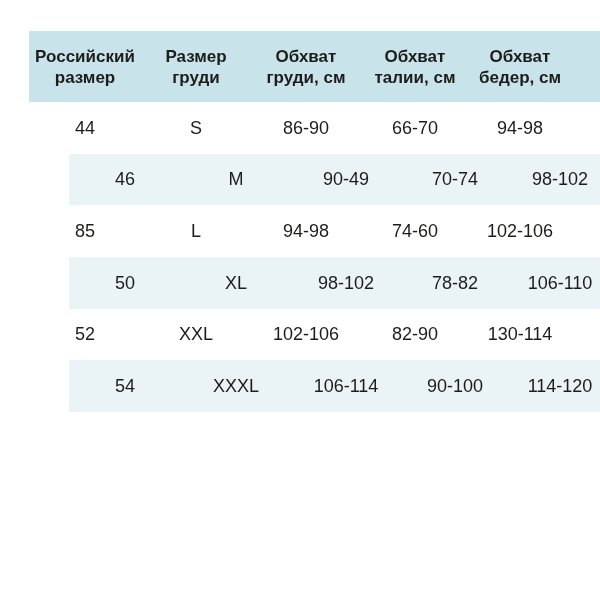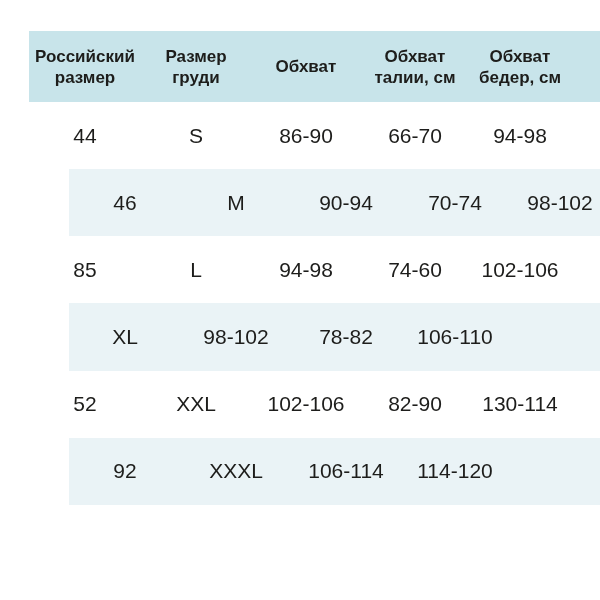--- a/index.html
+++ b/index.html
@@ -16,21 +16,21 @@
     width: 600px;
     height: 600px;
     background: #ffffff;
     overflow: hidden;
   }
   .size-table {
     position: absolute;
     left: 29px;
     top: 31px;
     width: 542px;
-    height: 474px;
+    height: 381px;
     display: grid;
     grid-template-rows: 71px repeat(6, 1fr);
     color: var(--text-color, #1d1d1b);
   }
   .thead, .tr {
     display: grid;
     grid-template-columns: 112px 110px 110px 108px 102px;
   }
   .thead {
     background: var(--header-bg, #c8e4ea);
@@ -43,21 +43,21 @@
     margin-left: 40px;
   }
   .th, .td {
     display: flex;
     flex-direction: column;
     align-items: center;
     justify-content: center;
     text-align: center;
   }
   .td {
-    font-size: 21px;
+    font-size: 18px;
     line-height: 24px;
   }
   .th span { display: block; }
 </style>
 </head>
 <body style="background: rgb(255, 255, 255);">
 
 <div class="page">
   <div class="size-table">
 
@@ -65,20 +65,21 @@
       <div class="th">
         <span>Российский</span>
         <span>размер</span>
       </div>
       <div class="th">
         <span>Размер</span>
         <span>груди</span>
       </div>
       <div class="th">
         <span>Обхват</span>
+        <span>груди, см</span>
       </div>
       <div class="th">
         <span>Обхват</span>
         <span>талии, см</span>
       </div>
       <div class="th">
         <span>Обхват</span>
         <span>бедер, см</span>
       </div>
     </div>
@@ -87,49 +88,51 @@
       <div class="td">44</div>
       <div class="td">S</div>
       <div class="td">86-90</div>
       <div class="td">66-70</div>
       <div class="td">94-98</div>
     </div>
 
     <div class="tr alt">
       <div class="td">46</div>
       <div class="td">M</div>
-      <div class="td">90-94</div>
+      <div class="td">90-49</div>
       <div class="td">70-74</div>
       <div class="td">98-102</div>
     </div>
 
     <div class="tr">
       <div class="td">85</div>
       <div class="td">L</div>
       <div class="td">94-98</div>
       <div class="td">74-60</div>
       <div class="td">102-106</div>
     </div>
 
     <div class="tr alt">
+      <div class="td">50</div>
       <div class="td">XL</div>
       <div class="td">98-102</div>
       <div class="td">78-82</div>
       <div class="td">106-110</div>
     </div>
 
     <div class="tr">
       <div class="td">52</div>
       <div class="td">XXL</div>
       <div class="td">102-106</div>
       <div class="td">82-90</div>
       <div class="td">130-114</div>
     </div>
 
     <div class="tr alt">
-      <div class="td">92</div>
+      <div class="td">54</div>
       <div class="td">XXXL</div>
       <div class="td">106-114</div>
+      <div class="td">90-100</div>
       <div class="td">114-120</div>
     </div>
 
   </div>
 </div>
 
 </body></html>

